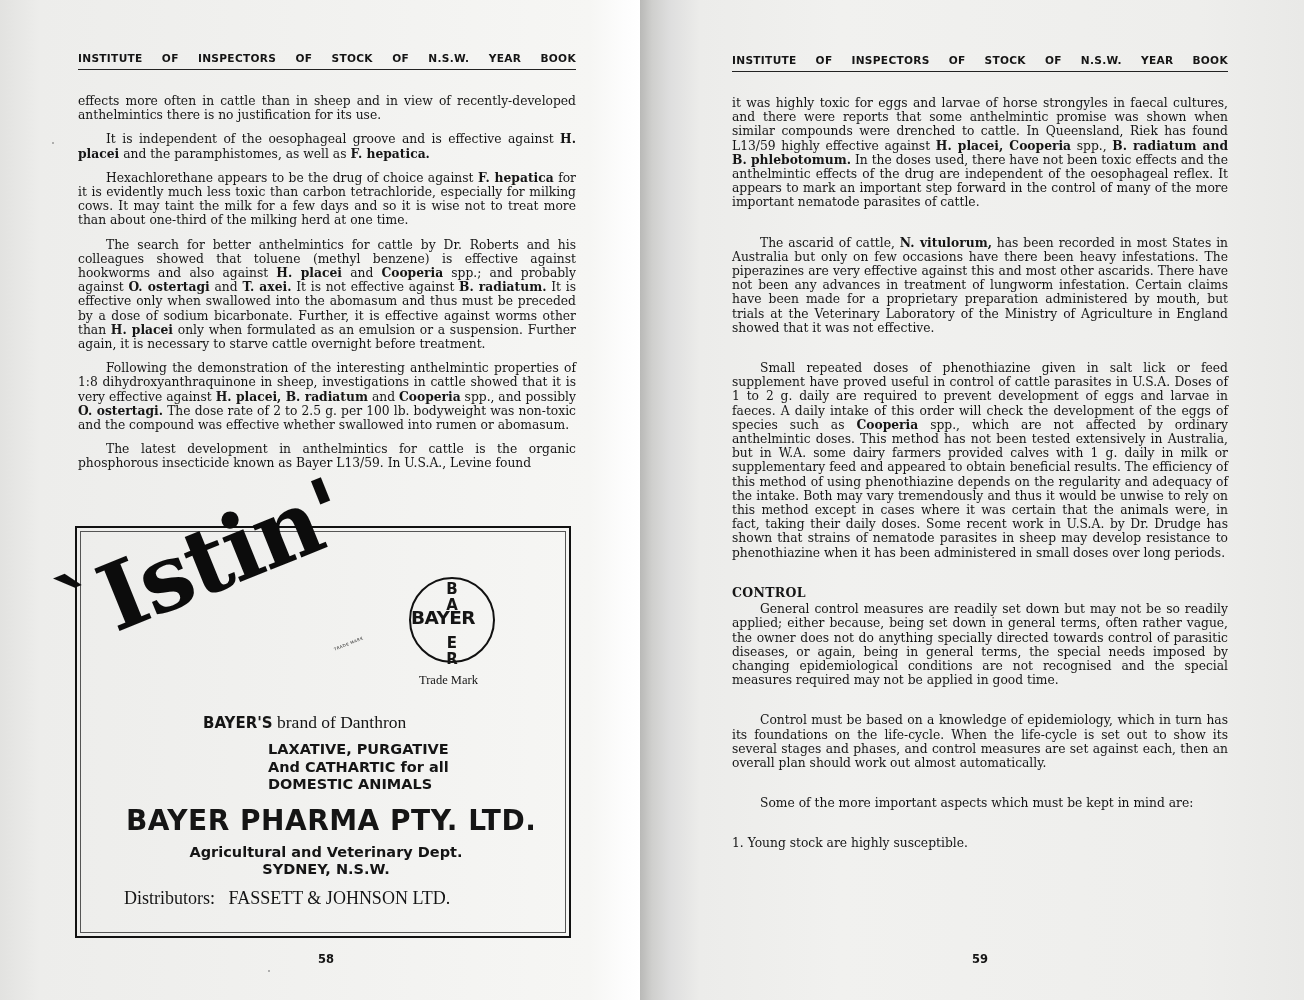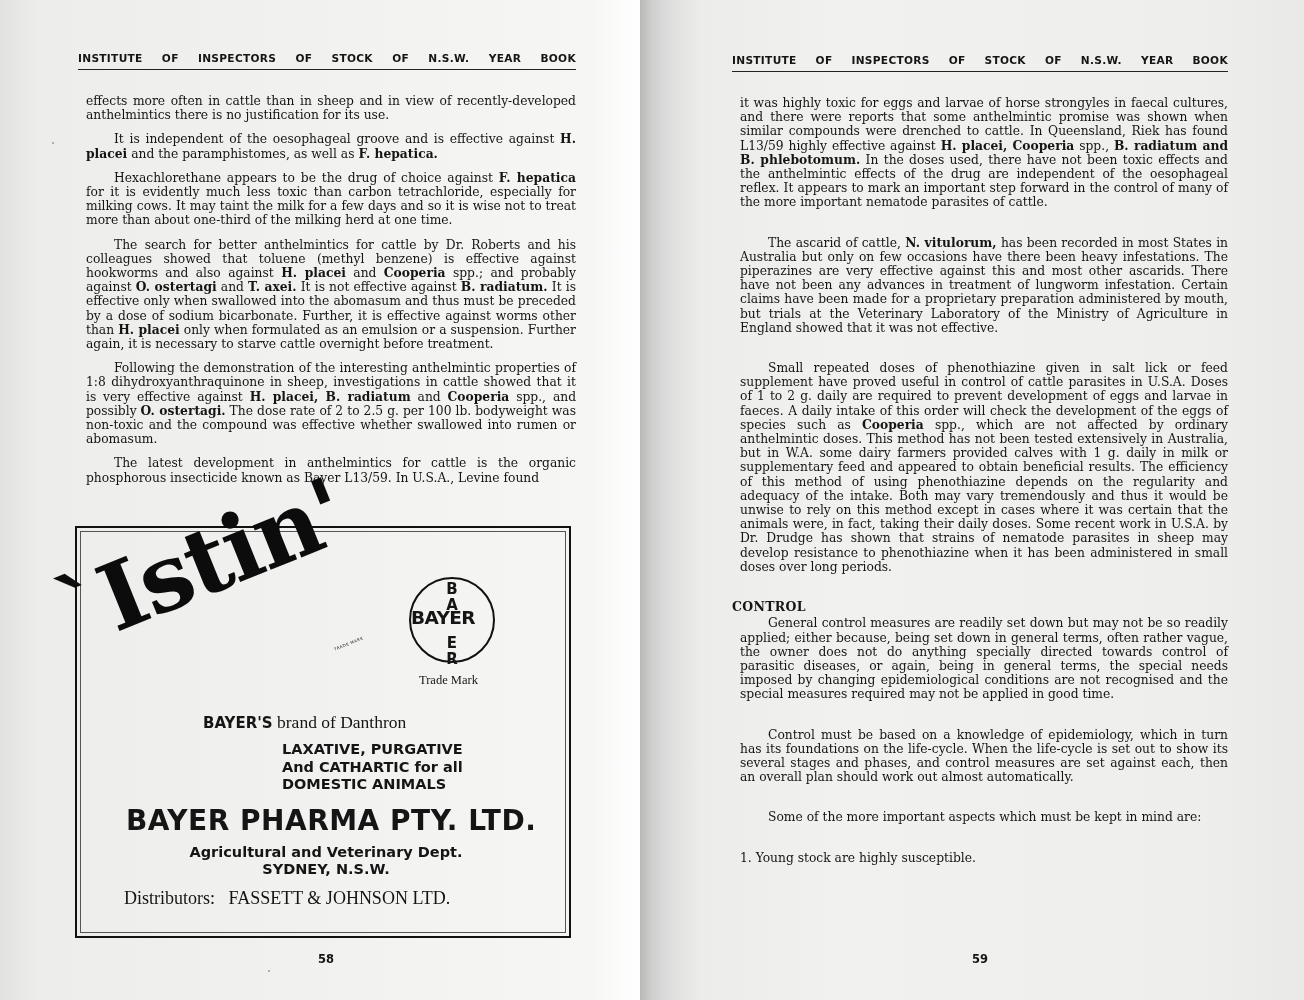--- a/index.html
+++ b/index.html
@@ -24,21 +24,21 @@
       font-size: 10.6px; letter-spacing: 0.3px; display: flex; justify-content: space-between;
       border-bottom: 1.6px solid #222; padding-bottom: 5px;
     }
     .left .header { left: 78px; width: 498px; top: 52px; }
     .right .header { left: 92px; width: 496px; top: 54px; }
     .header span { white-space: nowrap; }
 
     .col { position: absolute; font-size: 12.3px; line-height: 14.2px; text-align: justify; }
     .left .col { left: 78px; width: 498px; top: 94px; }
     .right .col { left: 92px; width: 496px; top: 96px; }
-    .col p { margin: 0 0 10px 8px; text-indent: 28px; }
+    .col p { margin: 0 0 10px 0; text-indent: 28px; }
     .col p.noindent { text-indent: 0; }
     .col b { font-weight: bold; }
     .col .gap-lg { margin-bottom: 26px; }
     .section-head { font-weight: bold; font-size: 12.5px; margin: 0 0 2px 0; letter-spacing: 0.3px; }
 
     .pagenum { position: absolute; font-family: "DejaVu Sans", sans-serif; font-weight: bold; font-size: 11.5px; }
     .left .pagenum { left: 318px; top: 952px; }
     .right .pagenum { left: 332px; top: 952px; }
 
     
@@ -69,21 +69,21 @@
       position: absolute; left: 50%; top: 2px; transform: translateX(-50%);
       font-family: "DejaVu Sans", sans-serif; font-weight: bold; font-size: 15px; line-height: 16px;
       display: flex; flex-direction: column; align-items: center;
     }
     .bayer-v span { display: block; }
     .bayer-v .skip { visibility: hidden; height: 22px; }
     .trademark { position: absolute; left: 419px; top: 673px; font-size: 12.5px; font-family: "Liberation Serif", serif; }
     .ad-line { position: absolute; white-space: nowrap; }
     .brand { left: 203px; top: 712px; font-family: "Liberation Serif", serif; font-size: 17.5px; }
     .brand b { font-family: "DejaVu Sans", sans-serif; font-size: 15px; }
-    .lax { left: 282px; top: 741px; font-family: "DejaVu Sans", sans-serif; font-weight: bold; font-size: 14.5px; line-height: 17.5px; }
+    .lax { left: 268px; top: 741px; font-family: "DejaVu Sans", sans-serif; font-weight: bold; font-size: 14.5px; line-height: 17.5px; }
     .company { left: 126px; top: 804px; font-family: "DejaVu Sans", sans-serif; font-weight: bold; font-size: 28px; letter-spacing: 0.5px; }
     .dept { left: 172px; top: 844px; font-family: "DejaVu Sans", sans-serif; font-weight: bold; font-size: 14.5px; text-align: center; line-height: 17px; width: 308px; }
     .dist { left: 124px; top: 889px; font-family: "Liberation Serif", serif; font-size: 18px; line-height: 18px; }
     .dist .city { display: block; padding-left: 162px; }
 
     .fleck { position: absolute; width: 2px; height: 2px; background: #999; border-radius: 50%; }
   </style>
 </head>
 <body>
 

